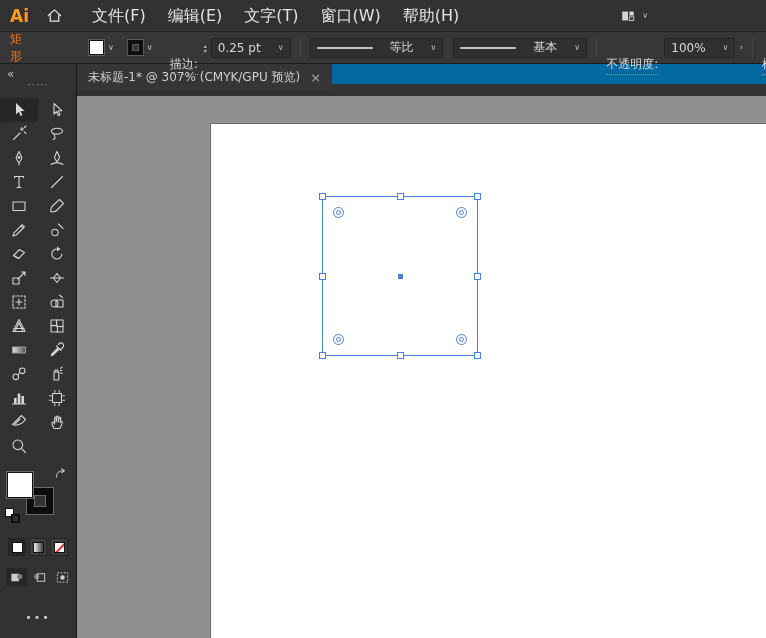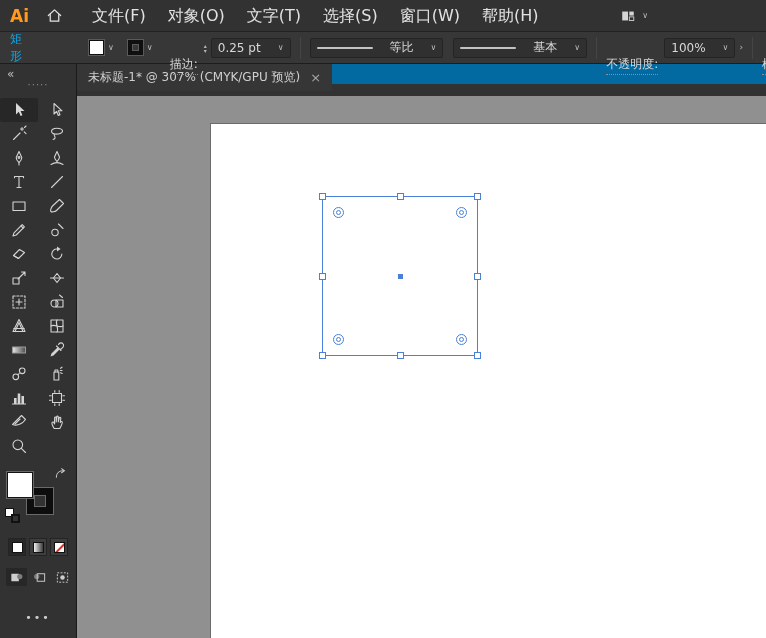--- a/index.html
+++ b/index.html
@@ -15,21 +15,21 @@
   .iconbtn{display:flex;align-items:center;justify-content:center;padding:0 8px;}
   #menu-items{display:flex;margin-left:10px;}
   .menu-item{font-size:16px;color:#e2e2e2;padding:0 11px;line-height:32px;white-space:nowrap;}
   .ws{margin-left:auto;margin-right:118px;display:flex;align-items:center;gap:6px;}
   .chev{font-size:8px;color:#b8b8b8;line-height:1;}
   .chev-md{font-size:9px;color:#b8b8b8;line-height:1;}
 
   
   .controlbar{position:absolute;top:32px;left:0;right:0;height:32px;background:#373737;
               border-bottom:1px solid #1d1d1d;display:flex;align-items:center;font-size:12px;z-index:6;}
-  .ctx{margin-left:10px;color:#0ea5e9;}
+  .ctx{margin-left:10px;color:#f97316;}
   .swatch-btn{display:flex;align-items:center;gap:4px;padding:2px 3px;}
   .fill-mini{width:15px;height:15px;background:#fff;border:1px solid #0f0f0f;box-shadow:0 0 0 1px #5a5a5a;}
   .stroke-mini{width:15px;height:15px;border:4px solid #0f0f0f;background:transparent;
                box-shadow:0 0 0 1px #5a5a5a, inset 0 0 0 1px #5a5a5a;}
   .style-mini{width:15px;height:15px;background:#d9d9d9;border:1px solid #0f0f0f;box-shadow:0 0 0 1px #5a5a5a;}
   .linklabel{border-bottom:1px dotted #8f8f8f;padding-bottom:1px;white-space:nowrap;margin-top:36px;}
   .stepper{display:flex;flex-direction:column;color:#b5b5b5;font-size:6px;line-height:5px;margin:0 2px;}
   .combo{display:flex;align-items:center;gap:17px;height:20px;padding:0 6px;background:#303030;
          border:1px solid #242424;border-radius:2px;white-space:nowrap;}
   .combo .pline{width:56px;height:2px;background:#c4c4c4;border-radius:1px;}
@@ -107,23 +107,22 @@
   <header class="menubar">
     <span class="logo">Ai</span>
     <span class="iconbtn">
       <svg viewBox="0 0 18 18" width="17" height="17" fill="none" stroke="#e4e4e4" stroke-width="1.3" stroke-linecap="round" stroke-linejoin="round">
         <path d="M2.5 9 L9 3 L15.5 9"></path>
           <path d="M4.5 8 V15 H13.5 V8"></path>
       </svg>
     </span>
     <nav id="menu-items">
         <span class="menu-item">文件(F)</span>
-        <span class="menu-item">对象(O)</span>
+        <span class="menu-item">编辑(E)</span>
         <span class="menu-item">文字(T)</span>
-        <span class="menu-item">选择(S)</span>
         <span class="menu-item">窗口(W)</span>
         <span class="menu-item">帮助(H)</span>
       </nav>
     <div class="ws">
       <svg viewBox="0 0 18 18" width="16" height="16">
         <rect x="2.5" y="4" width="6.5" height="10" fill="#d4d4d4"></rect>
         <rect x="10.5" y="4" width="5" height="4.5" fill="#d4d4d4"></rect>
         <rect x="10.5" y="10" width="5" height="4" fill="none" stroke="#d4d4d4"></rect>
       </svg>
       <span class="chev">∨</span>

